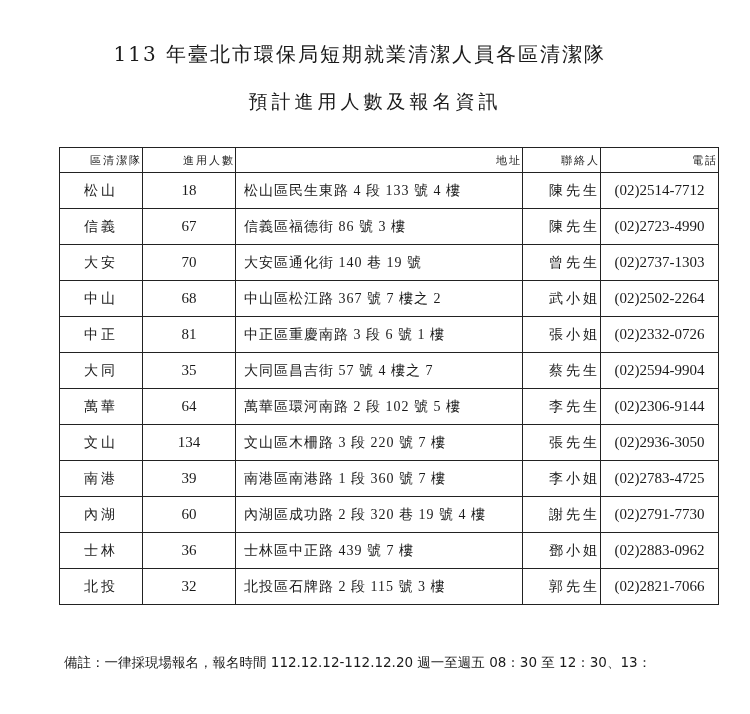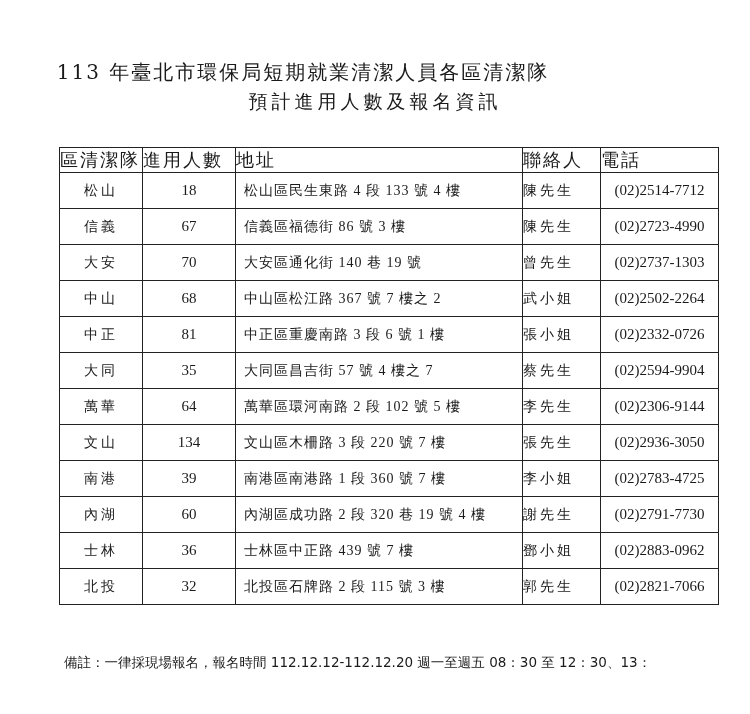--- a/index.html
+++ b/index.html
@@ -11,23 +11,23 @@
       width: 750px;
       height: 714px;
       position: relative;
       overflow: hidden;
       font-family: "DejaVu Serif", "Liberation Serif", serif;
       color: #1a1a1a;
     }
     .title-1 {
       position: absolute;
       left: 0;
-      top: 58px;
+      top: 40px;
       width: 606px;
-      text-align: center;
+      text-align: right;
       font-size: 20px;
       letter-spacing: 2px;
       line-height: 28px;
     }
     .title-2 {
       position: absolute;
       left: 0;
       top: 88px;
       width: 750px;
       text-align: center;
@@ -46,31 +46,31 @@
     }
     table.roster th, table.roster td {
       border: 1.5px solid #222;
       padding: 0;
       white-space: nowrap;
       overflow: hidden;
     }
     table.roster th {
       height: 24px;
       font-weight: normal;
-      font-size: 18px;
+      font-size: 11px;
       letter-spacing: 2px;
-      text-align: left;
+      text-align: right;
     }
     table.roster td {
       height: 35px;
     }
     .c-team { width: 82px; text-align: center; letter-spacing: 3px; }
     .c-count { width: 92px; text-align: center; font-family: "Liberation Serif", serif; font-size: 15px; }
     .c-addr { width: 286px; text-align: left; padding-left: 8px !important; letter-spacing: 1px; font-family: Liberation Serif, serif; }
-    .c-contact { width: 77px; text-align: left; letter-spacing: 3px; }
+    .c-contact { width: 77px; text-align: right; letter-spacing: 3px; }
     .c-phone { width: 117px; text-align: center; font-family: "Liberation Serif", serif; font-size: 15px; }
     th.c-addr { text-align: center; padding-left: 0 !important; letter-spacing: 40px; }
     th.c-phone { font-family: "DejaVu Serif", serif; font-size: 13px; letter-spacing: 14px; }
     .note {
       position: absolute;
       left: 64px;
       width: 650px;
       font-size: 13.5px;
       line-height: 20px;
       font-family: "DejaVu Sans", "Liberation Sans", sans-serif;

